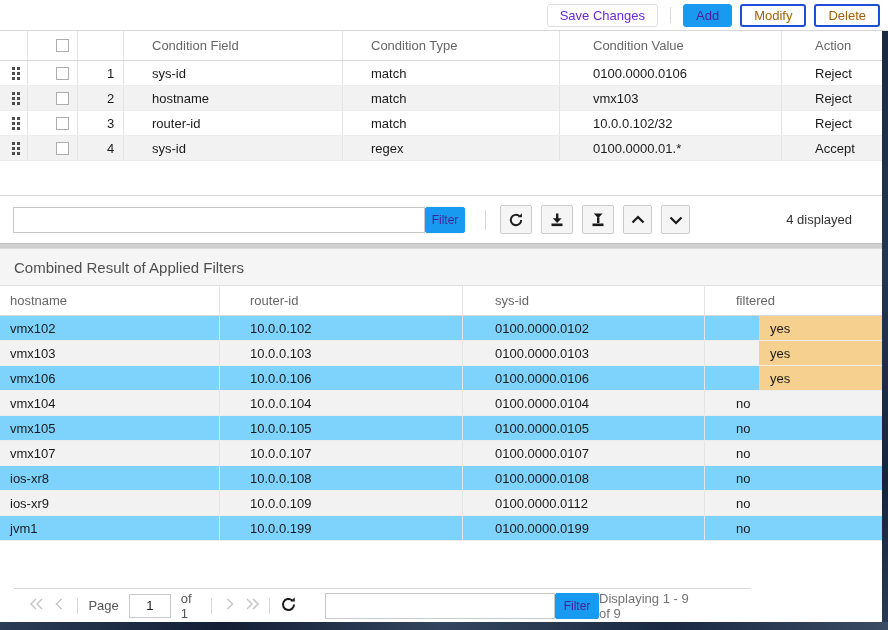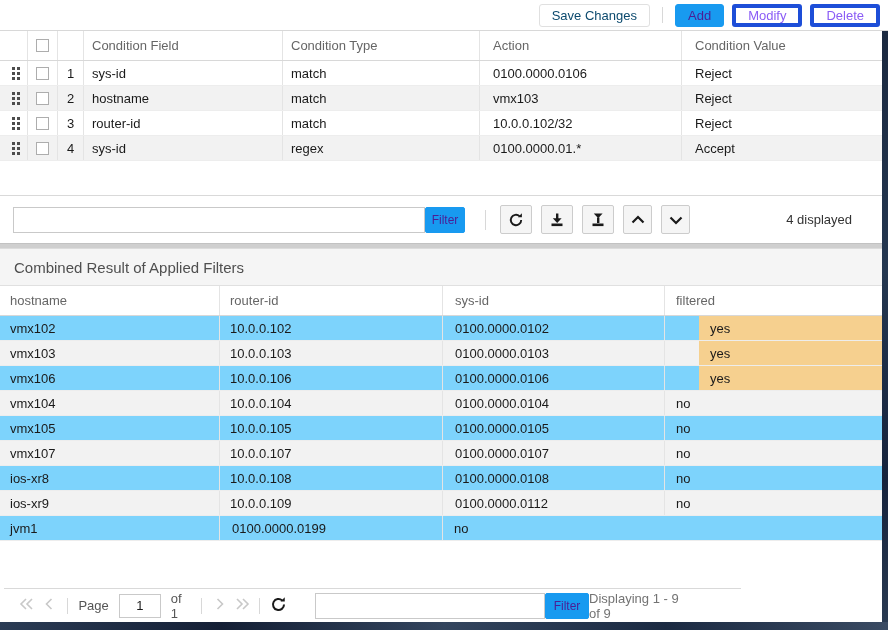--- a/index.html
+++ b/index.html
@@ -26,28 +26,28 @@
   }
 
   
   .toolbar {
     height:30px; display:flex; align-items:center; justify-content:flex-end;
     padding-right:8px; gap:8px; background:#fff;
   }
   .btn {
     font-family:"Liberation Sans", sans-serif; font-size:13px;
     height:23px; padding:0 12px; border-radius:3px; cursor:pointer;
-    background:#fff; border:4px solid #1d4ed8; color:#8b5cf6;
-  }
-  .btn.disabled { border:1px solid #e0e0e0; color:#0c4a6e; background:#fff; cursor:default; }
+    background:#fff; border:2px solid #1d4ed8; color:#a16207;
+  }
+  .btn.disabled { border:1px solid #e0e0e0; color:#6d28d9; background:#fff; cursor:default; }
   .btn.primary { background:#189af0; border:1px solid #189af0; color:#4c1d95; }
   .vsep { width:1px; height:16px; background:#d8d8d8; margin:0 4px; }
 
   
-  .grid-header, .grid-row { display:grid; align-items:center; }
+  .grid-header, .grid-row { display:grid; align-items:center;gap:20px; }
   .grid-header { color:#666; background:#fff; }
   .cell { padding-left:8px; height:100%; display:flex; align-items:center; overflow:hidden; white-space:nowrap; border-right:1px solid #e4e4e4; }
   .cell:last-child { border-right:none; }
   .cell.center { justify-content:center; padding-left:0; }
 
   
   .cond-table { border-top:1px solid #d8d8d8; }
   .cond-cols { grid-template-columns:28px 30px 26px 199px 197px 202px 1fr; }
   .cond-table .grid-header { height:30px; border-bottom:1px solid #d8d8d8; }
   .cond-rows .grid-row { height:25px; border-bottom:1px solid #ededed; background:#fff; }
@@ -100,21 +100,21 @@
   .res-rows .grid-row { height:25px; border-bottom:1px solid #ededed; background:#7dd3fc; }
   .res-rows .grid-row:nth-child(even) { background:#f2f2f2; }
   .cell.r-hostname { padding-left:10px; }
   .cell.r-router { padding-left:10px; }
   .cell.r-sysid { padding-left:12px; }
   .cell.r-filtered { padding-left:11px; }
   .cell.r-filtered[data-value="yes"] { background:#f6d08f;margin-left:34px; }
 
   
   .paging-bar {
-    position:absolute; top:588px; left:4px; width:737px; height:34px;
+    position:absolute; top:588px; left:14px; width:737px; height:34px;
     border-top:1px solid #d9d9d9; background:#fff;
     display:flex; align-items:center; padding-left:12px;
   }
   .pg-icon { display:flex; align-items:center; justify-content:center; width:20px; height:20px; margin:0 2px; cursor:default; }
   .paging-bar .vsep { margin:0 7px; height:16px; }
   .pg-label { color:#555; margin:0 4px; }
   .page-input {
     width:42px; height:24px; border:1px solid #c9c9c9; text-align:center;
     font-family:"Liberation Sans", sans-serif; font-size:13px; color:#1a1a1a; outline:none; margin:0 6px;
   }
@@ -139,22 +139,22 @@
 
   <div class="cond-table">
     <div class="grid-header cond-cols">
       <div class="cell center"></div>
       <div class="cell center">
         <span class="checkbox"></span>
       </div>
       <div class="cell center"></div>
       <div class="cell">Condition Field</div>
       <div class="cell">Condition Type</div>
+      <div class="cell c-value">Condition Value</div>
       <div class="cell c-action">Action</div>
-      <div class="cell c-value">Condition Value</div>
     </div>
     <div class="cond-rows">
   <div class="grid-row cond-cols">
     <div class="cell center">
             <span class="dots"></span>
           </div>
     <div class="cell center">
             <span class="checkbox"></span>
           </div>
     <div class="cell center" data-value="1">1</div>
@@ -322,20 +322,21 @@
 
   <div class="grid-row res-cols">
     <div class="cell r-hostname" data-value="ios-xr9">ios-xr9</div>
     <div class="cell r-router" data-value="10.0.0.109">10.0.0.109</div>
     <div class="cell r-sysid" data-value="0100.0000.0112">0100.0000.0112</div>
     <div class="cell r-filtered" data-value="no">no</div>
   </div>
 
   <div class="grid-row res-cols">
     <div class="cell r-hostname" data-value="jvm1">jvm1</div>
+    <div class="cell r-router" data-value="10.0.0.199">10.0.0.199</div>
     <div class="cell r-sysid" data-value="0100.0000.0199">0100.0000.0199</div>
     <div class="cell r-filtered" data-value="no">no</div>
   </div>
 </div>
   </div>
 
   <div class="paging-bar">
     <span class="pg-icon">
       <span>
         <svg width="16" height="12" viewBox="0 0 16 12">

